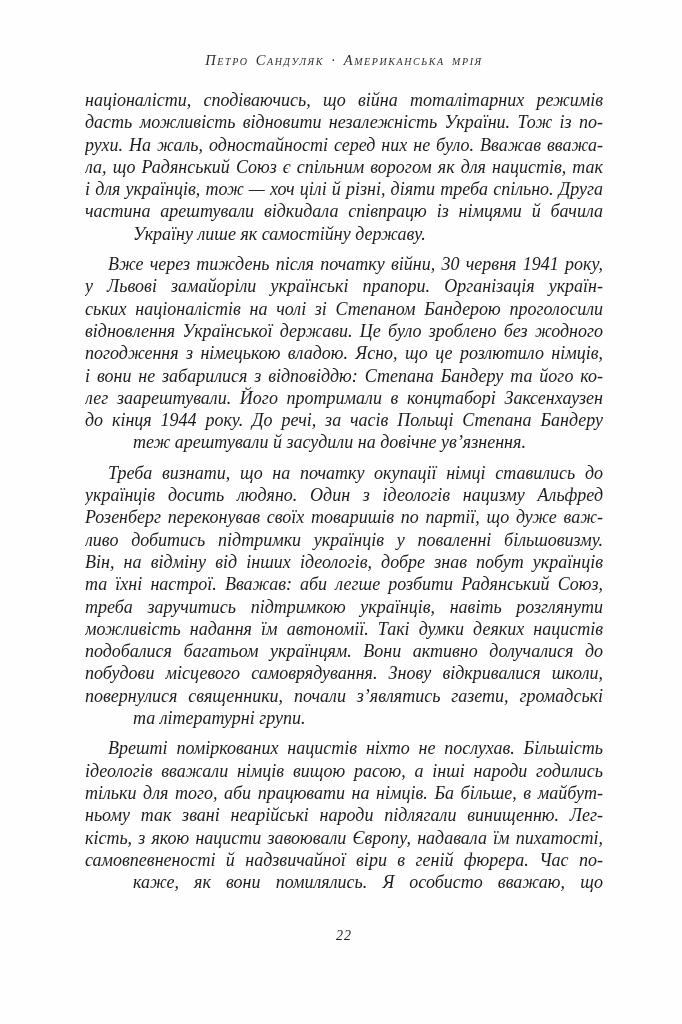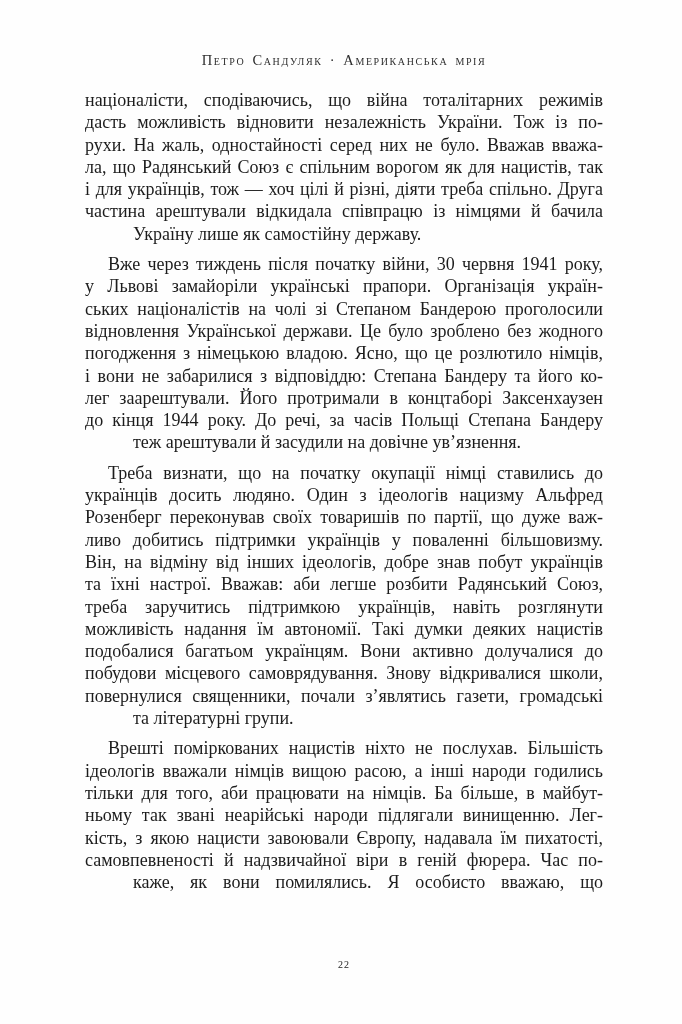--- a/index.html
+++ b/index.html
@@ -8,20 +8,21 @@
     background: #ffffff;
   }
   .page {
     position: relative;
     width: 682px;
     height: 1024px;
     background: #fefefe;
     font-family: "Liberation Serif", serif;
     color: #1c1c1c;
     overflow: hidden;
+    font-style: italic;
   }
   .running-header {
     position: absolute;
     top: 52px;
     left: 85px;
     width: 518px;
     text-align: center;
     font-variant: small-caps;
     font-size: 14.5px;
     letter-spacing: 1.6px;
@@ -49,24 +50,23 @@
   .text-line.last {
     text-align-last: left;
     margin-left: 48px;
   }
   .page-number {
     position: absolute;
     top: 928px;
     left: 85px;
     width: 518px;
     text-align: center;
-    font-size: 10px;
+    font-size: 14px;
     letter-spacing: 1px;
     color: #1c1c1c;
-    margin-top: 31px;
   }
 </style>
 </head>
 <body>
 
 <div class="page">
   <div class="running-header">Петро Сандуляк · Американська мрія</div>
 
   <div class="body-text">
       <div class="text-line">націоналісти, сподіваючись, що війна тоталітарних режимів</div>

